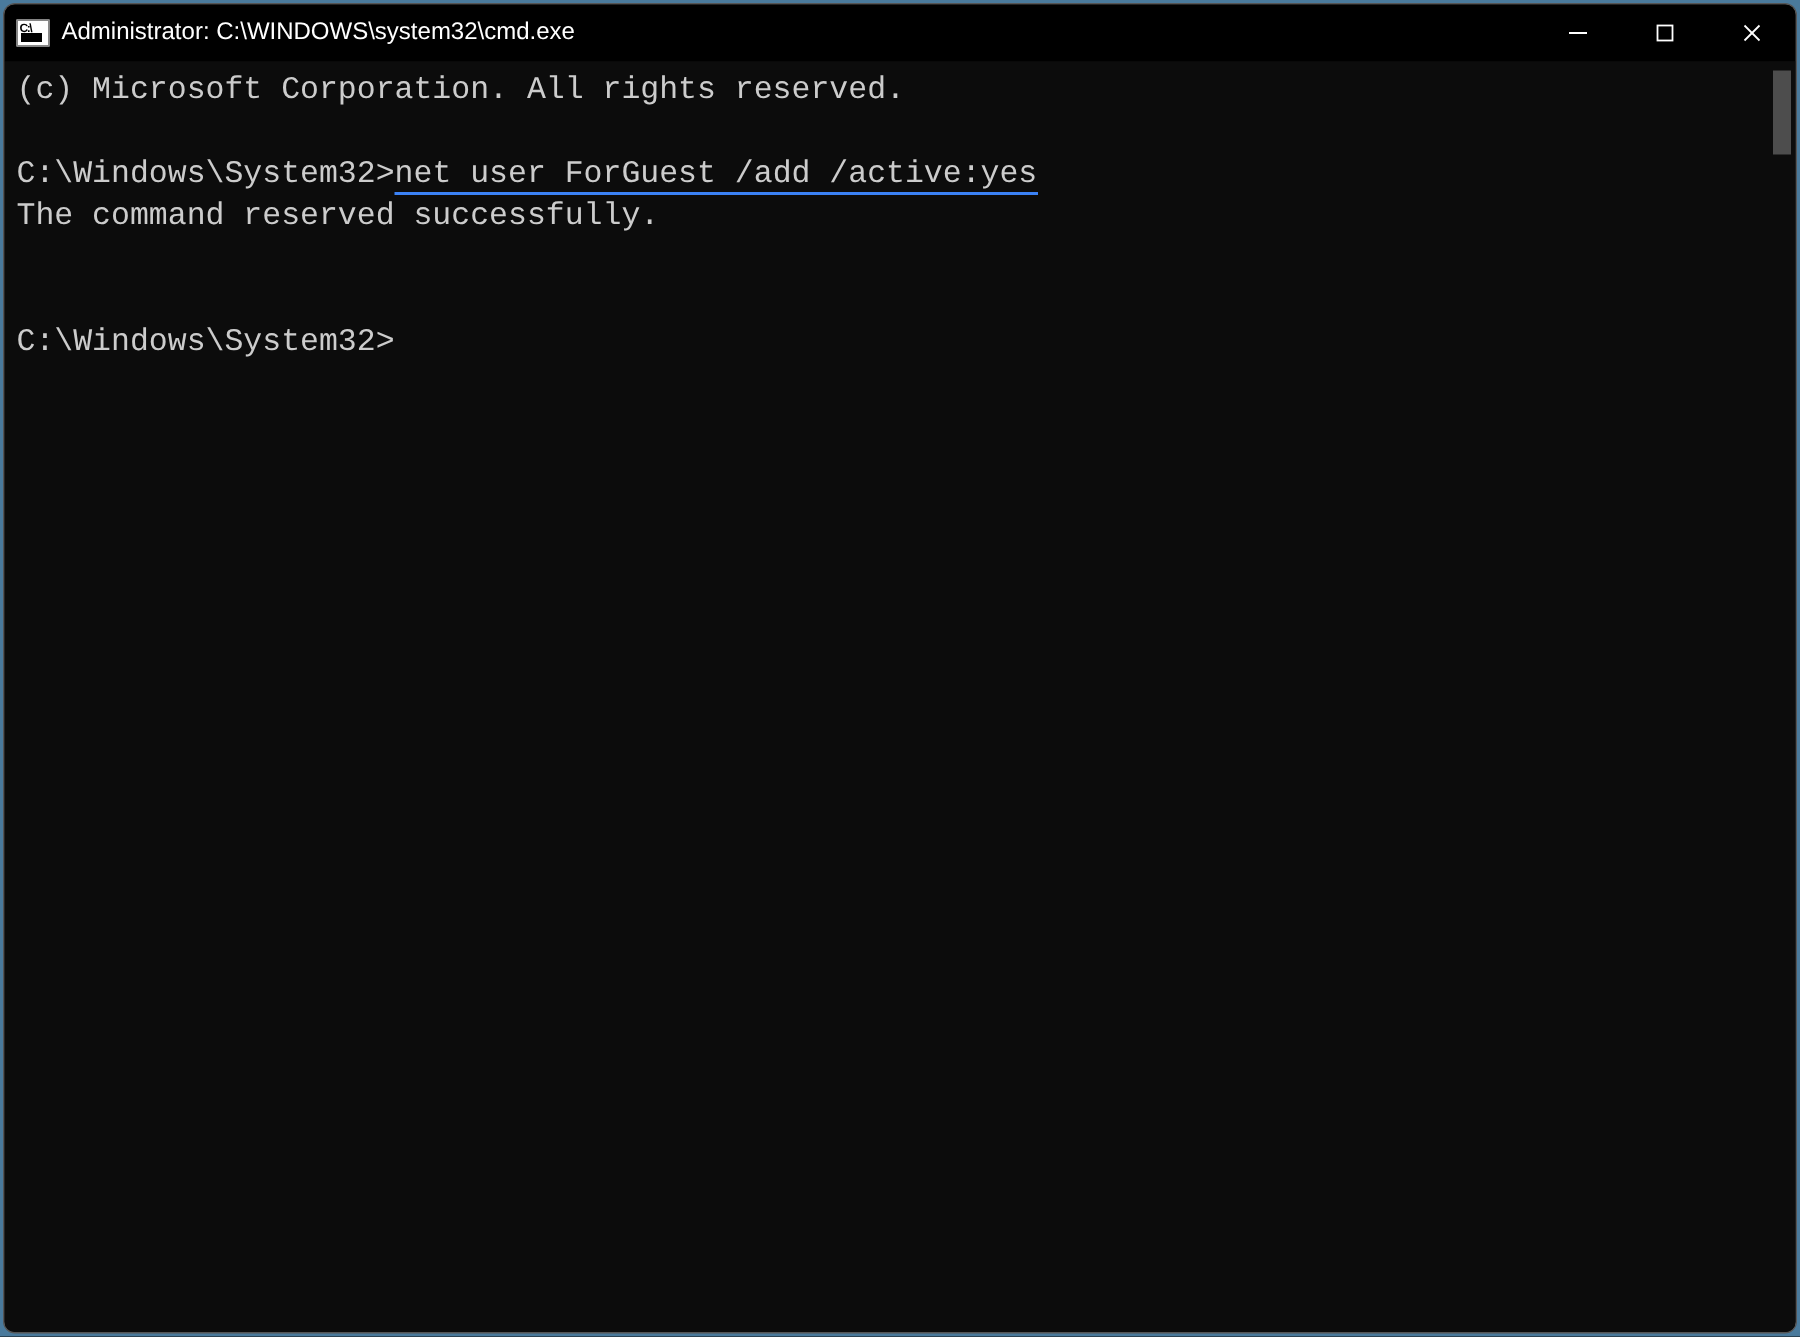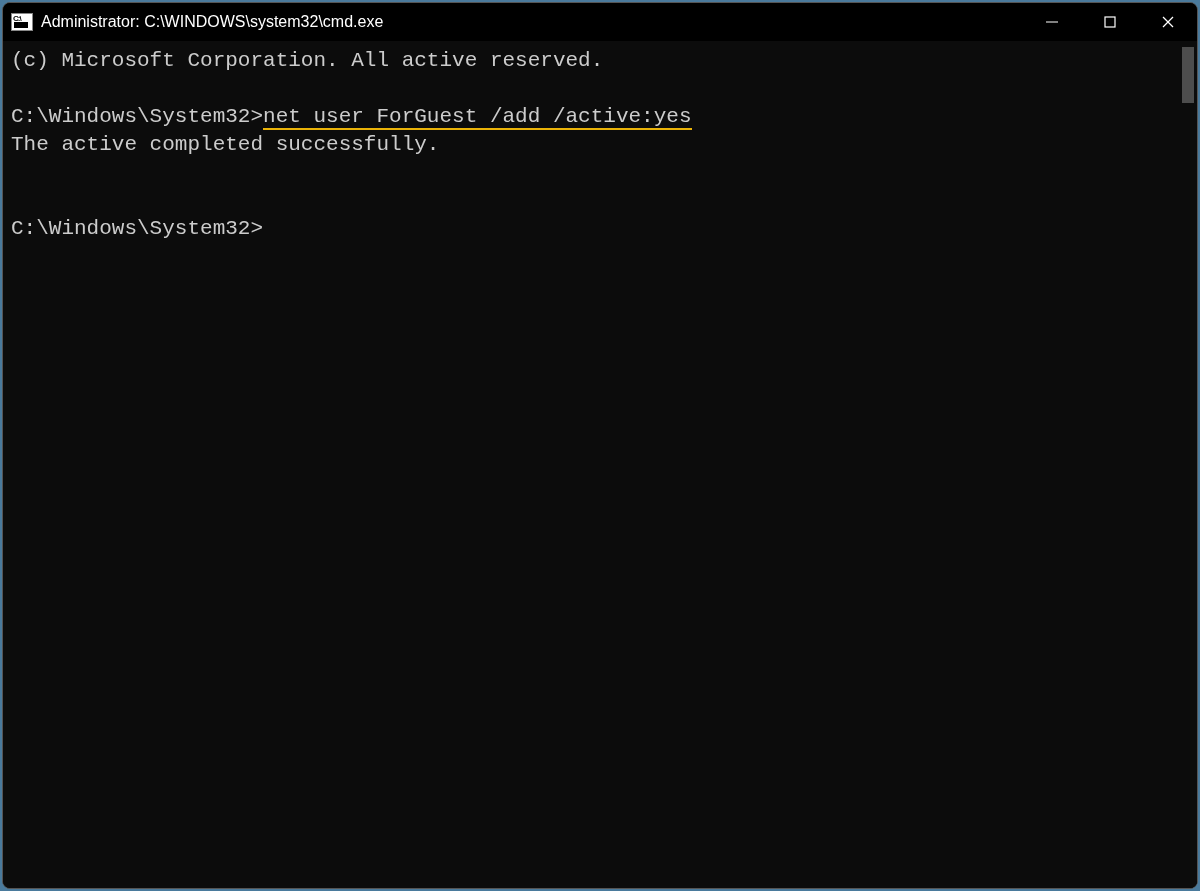--- a/index.html
+++ b/index.html
@@ -95,21 +95,21 @@
       line-height: 28px;
       color: #cccccc;
       position: relative;
       overflow: hidden;
     }
     .terminal-line {
       white-space: pre;
       min-height: 28px;
     }
     .underlined-cmd {
-      border-bottom: 2px solid #eab308;
+      border-bottom: 2px solid #3b82f6;
       padding-bottom: 0px;
     }
     .scrollbar-track {
       position: absolute;
       right: 0;
       top: 38px;
       width: 18px;
       height: calc(100% - 38px);
       background: #0c0c0c;
     }
@@ -144,24 +144,24 @@
       <div class="window-control close">
         <svg viewBox="0 0 14 14">
             <line x1="2" y1="2" x2="12" y2="12" stroke="#fff" stroke-width="1.2"></line>
             <line x1="12" y1="2" x2="2" y2="12" stroke="#fff" stroke-width="1.2"></line>
           </svg>
       </div>
     </div>
   </div>
 
   <div class="terminal-body">
-    <div class="terminal-line">(c) Microsoft Corporation. All active reserved.</div>
+    <div class="terminal-line">(c) Microsoft Corporation. All rights reserved.</div>
     <div class="terminal-line"> </div>
     <div class="terminal-line"><span>C:\Windows\System32&gt;</span><span class="underlined-cmd">net user ForGuest /add /active:yes</span></div>
-    <div class="terminal-line">The active completed successfully.</div>
+    <div class="terminal-line">The command reserved successfully.</div>
     <div class="terminal-line"> </div>
     <div class="terminal-line"> </div>
     <div class="terminal-line"><span>C:\Windows\System32&gt;</span></div>
   </div>
 
   <div class="scrollbar-track">
     <div class="scrollbar-thumb"></div>
   </div>
 </div>
 

